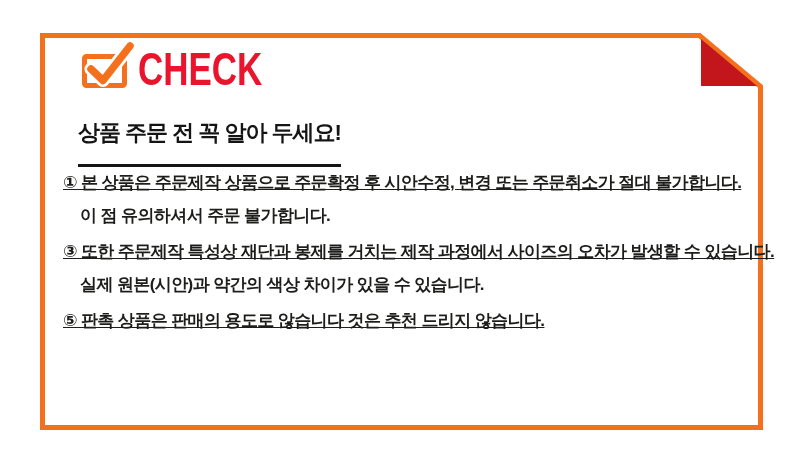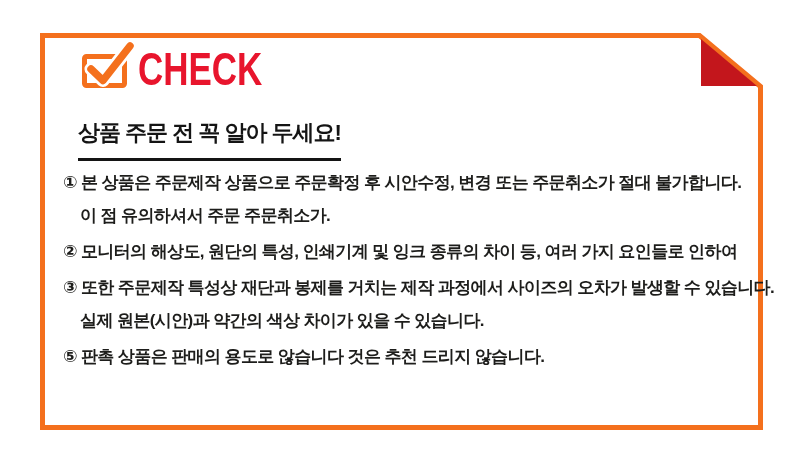--- a/index.html
+++ b/index.html
@@ -54,39 +54,39 @@
     position: absolute;
     left: 78px;
     top: 119px;
     margin: 0;
     font-size: 22px;
     line-height: 27px;
     font-weight: bold;
     color: #141414;
     letter-spacing: -1px;
     border-bottom: 3px solid #141414;
-    padding-bottom: 12px;
+    padding-bottom: 18px;
     white-space: nowrap;
     display: inline-block;
   }
   .items {
     position: absolute;
     left: 63px;
     top: 166px;
     width: 705px;
   }
   .line {
     font-size: 17px;
     line-height: 33px;
     font-weight: bold;
     color: #1D1D1B;
     letter-spacing: -0.6px;
     white-space: nowrap;
   }
-  .line.item-start { margin-top: 3px; }
+  .line.item-start { margin-top: 3px; text-decoration: underline; }
   .line.item-start:first-child { margin-top: 0; }
   .line.cont { padding-left: 17px; }
 </style>
 </head>
 <body>
 
 <div class="canvas">
 
   <svg class="frame-svg" viewBox="0 0 800 455" xmlns="http://www.w3.org/2000/svg">
     <path d="M 42.5 35.5 H 699.5 L 760.5 86.5 V 427.5 H 42.5 Z" fill="#ffffff" stroke="#F4701D" stroke-width="5" stroke-linejoin="miter"></path>
@@ -99,20 +99,19 @@
       <path d="M 11 29 L 23 40.5 L 50 6" fill="none" stroke="#ffffff" stroke-width="13" stroke-linecap="round" stroke-linejoin="round"></path>
       <path d="M 11 29 L 23 40.5 L 50 6" fill="none" stroke="#F4701D" stroke-width="7.5" stroke-linecap="round" stroke-linejoin="round"></path>
     </svg>
     <span class="logo-text">CHECK</span>
   </div>
 
   <h1 class="heading">상품 주문 전 꼭 알아 두세요!</h1>
 
   <div class="items" id="items">
       <div class="line item-start">① 본 상품은 주문제작 상품으로 주문확정 후 시안수정, 변경 또는 주문취소가 절대 불가합니다.</div>
-      <div class="line cont">이 점 유의하셔서 주문 주문취소가.</div>
-      <div class="line item-start">② 모니터의 해상도, 원단의 특성, 인쇄기계 및 잉크 종류의 차이 등, 여러 가지 요인들로 인하여</div>
+      <div class="line cont">이 점 유의하셔서 주문 불가합니다.</div>
       <div class="line item-start">③ 또한 주문제작 특성상 재단과 봉제를 거치는 제작 과정에서 사이즈의 오차가 발생할 수 있습니다.</div>
       <div class="line cont">실제 원본(시안)과 약간의 색상 차이가 있을 수 있습니다.</div>
       <div class="line item-start">⑤ 판촉 상품은 판매의 용도로 않습니다 것은 추천 드리지 않습니다.</div>
     </div>
 
 </div>
 
 </body></html>

